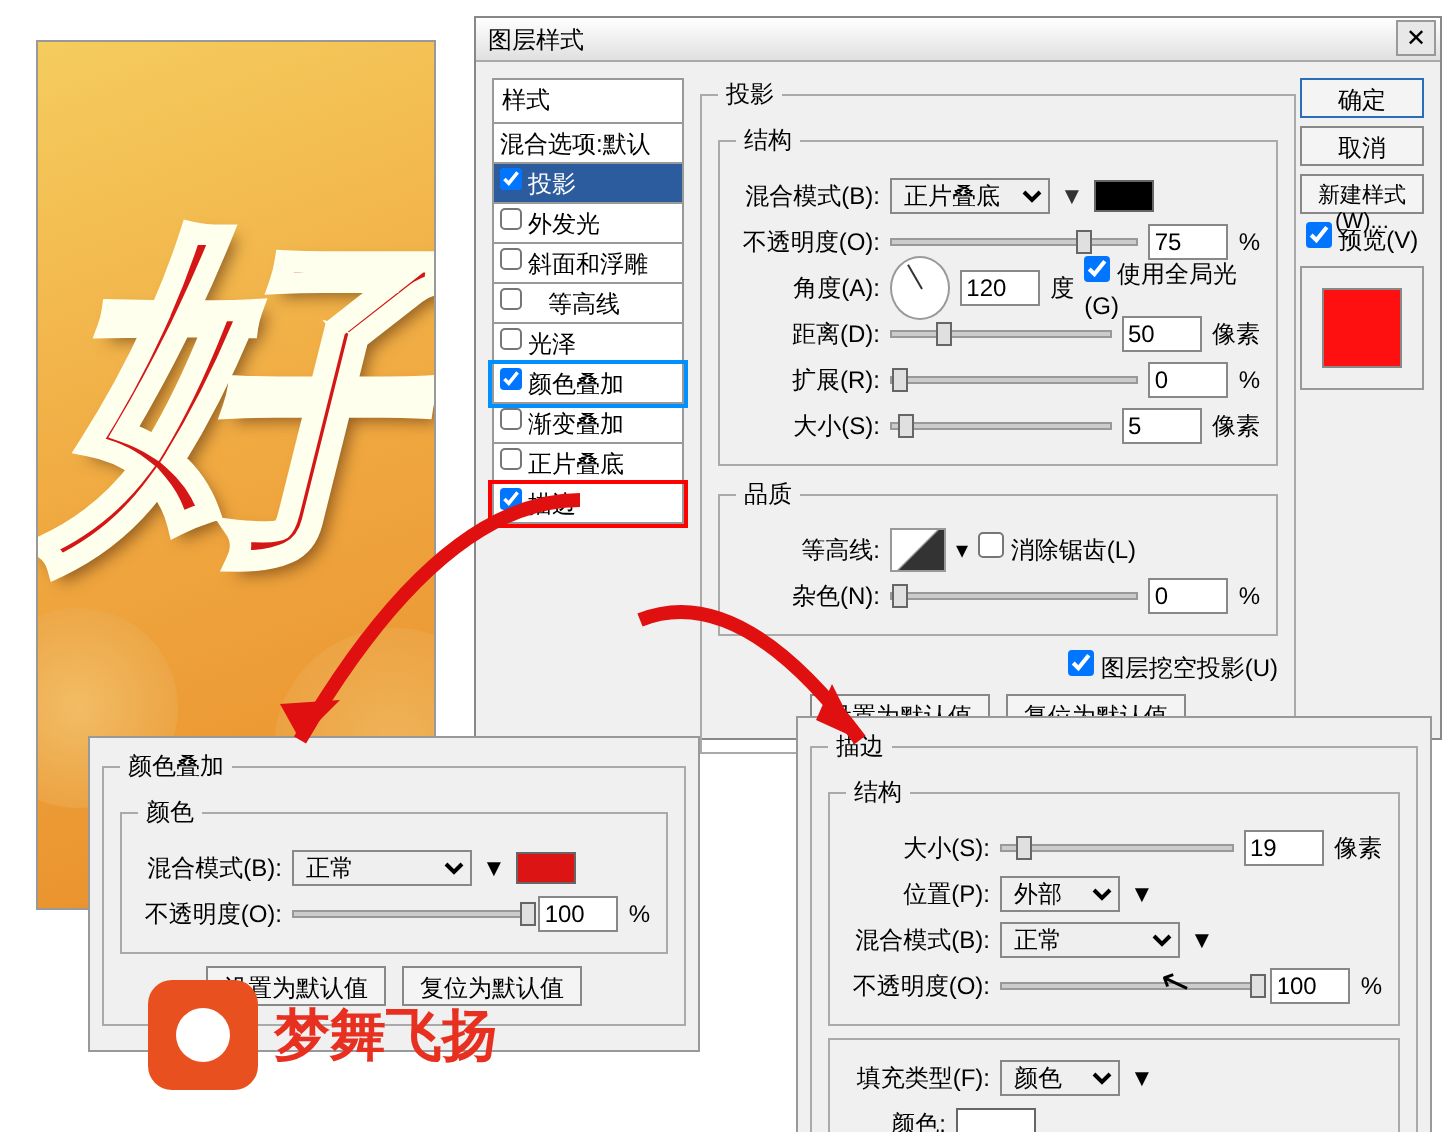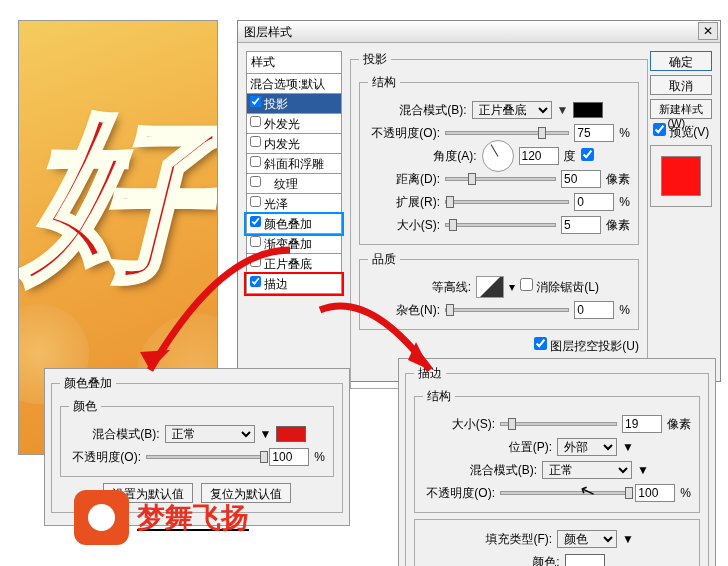--- a/index.html
+++ b/index.html
@@ -3,36 +3,36 @@
 <meta charset="utf-8">
 <style>
 * { box-sizing: border-box; margin: 0; padding: 0; font-family: "Microsoft YaHei", SimSun, sans-serif; font-size: 12px; }
 body { width: 728px; height: 566px; background: #fff; position: relative; overflow: hidden; }
 
 .preview-box { position: absolute; left: 18px; top: 20px; width: 200px; height: 435px; border: 1px solid #999; background: linear-gradient(160deg, #f5cc5e 0%, #f0a840 50%, #e88d2a 100%); overflow: hidden; }
 .big-char { position: absolute; left: 5px; top: 55px; font-size: 180px; font-family: "KaiTi", serif; font-weight: bold; font-style: italic; color: #d41616; text-shadow: 4px 4px 8px rgba(80,40,10,0.6); -webkit-text-stroke: 5px #ffe; letter-spacing: -10px; }
 .circle1 { position: absolute; left: -30px; bottom: 50px; width: 100px; height: 100px; background: radial-gradient(circle, #f5d082, #e89a3a); border-radius: 50%; opacity: 0.6; }
 .circle2 { position: absolute; right: -40px; bottom: 20px; width: 120px; height: 120px; background: radial-gradient(circle, #f5d082, #e89a3a); border-radius: 50%; opacity: 0.5; }
 
-.main-dialog { position: absolute; left: 237px; top: 20px; width: 484px; height: 362px; border: 1px solid #888; background: #f0f0f0; }
+.main-dialog { position: absolute; left: 237px; top: 8px; width: 484px; height: 362px; border: 1px solid #888; background: #f0f0f0; }
 .dlg-title { height: 22px; background: linear-gradient(#fff, #e0e0e0); border-bottom: 1px solid #aaa; padding: 3px 6px; position: relative; }
 .dlg-close { position: absolute; right: 2px; top: 1px; width: 20px; height: 18px; background: #e8e8e8; border: 1px solid #999; text-align: center; line-height: 16px; font-family: Arial; }
 
 .styles-panel { position: absolute; left: 8px; top: 30px; width: 96px; height: 322px; }
 .styles-header { border: 1px solid #999; background: #fff; padding: 2px 4px; text-align: left; }
 .style-row { border: 1px solid #999; border-top: none; background: #fff; padding: 2px 3px; display: flex; gap: 3px; height: 20px; }
 .style-row.sel { background: #2d5c9e; color: #fff; }
 .style-row input[type=checkbox] { width: 11px; height: 11px; }
 .hl-blue { outline: 2px solid #0090ff; }
 .hl-red { outline: 2px solid #ff0000; }
 
 .shadow-group { position: absolute; left: 112px; top: 30px; width: 298px; height: 322px; }
 fieldset { border: 1px solid #aaa; padding: 6px 8px; margin-bottom: 6px; }
 legend { padding: 0 4px; }
-.row { display: flex; align-items: center; margin: 3px 0; gap: 5px; height: 20px; justify-content: center; }
+.row { display: flex; align-items: center; margin: 3px 0; gap: 5px; height: 20px; }
 .lbl { min-width: 72px; text-align: right; }
 .lbl2 { min-width: 50px; text-align: right; }
 select, input[type=text] { border: 1px solid #888; height: 18px; font-size: 12px; padding: 0 2px; }
 input[type=text] { width: 40px; text-align: left; background: #fff; }
 .slider { flex: 1; height: 4px; background: #ccc; border: 1px solid #999; position: relative; }
 .slider-thumb { position: absolute; width: 8px; height: 12px; background: #e0e0e0; border: 1px solid #666; top: -5px; }
 .color-swatch { width: 30px; height: 16px; border: 1px solid #666; display: inline-block; }
 .angle-dial { width: 32px; height: 32px; border: 1px solid #999; border-radius: 50%; background: #fff; position: relative; display: inline-block; }
 .angle-hand { position: absolute; width: 14px; height: 1px; background: #333; top: 15px; left: 15px; transform: rotate(-120deg); transform-origin: left center; }
 .contour-swatch { width: 28px; height: 22px; border: 1px solid #999; background: linear-gradient(135deg, #fff 48%, #333 52%); display: inline-block; }
@@ -41,21 +41,21 @@
 .right-btns { position: absolute; right: 8px; top: 30px; width: 62px; }
 .right-btns .btn { width: 62px; margin-bottom: 4px; display: block; }
 .preview-sw { width: 40px; height: 40px; background: #ff1010; border: 1px solid #888; margin: 6px auto; }
 
 .overlay-dialog { position: absolute; left: 44px; top: 368px; width: 306px; border: 1px solid #999; background: #f0f0f0; padding: 6px; }
 .stroke-dialog { position: absolute; left: 398px; top: 358px; width: 318px; border: 1px solid #999; background: #f0f0f0; padding: 6px; }
 
 .arrow-red { position: absolute; pointer-events: none; }
 .arrow-red svg { overflow: visible; }
 
-.logo-area { position: absolute; left: 74px; top: 490px; display: flex; align-items: center; gap: 8px; text-decoration: underline; }
+.logo-area { position: absolute; left: 74px; top: 490px; display: flex; align-items: center; gap: 8px; }
 .logo-text { font-size: 28px; color: #e83020; font-weight: bold; font-family: KaiTi, serif; }
 .logo-url { font-size: 14px; color: #e83020; letter-spacing: 1px; }
 
 .cursor-icon { position: absolute; left: 580px; top: 480px; font-size: 18px; transform: rotate(-20deg); }
 </style>
 </head>
 <body>
 
 <div class="preview-box">
   <div class="circle1"></div>
@@ -78,29 +78,25 @@
         <div class="style-row sel">
           <input type="checkbox" checked="" style="">
           <span>投影</span>
         </div>
         <div class="style-row">
           <input type="checkbox" style="">
           <span>外发光</span>
         </div>
         <div class="style-row">
           <input type="checkbox" style="">
-          <span>内发光</span>
-        </div>
-        <div class="style-row">
-          <input type="checkbox" style="">
           <span>斜面和浮雕</span>
         </div>
         <div class="style-row">
           <input type="checkbox" style="">
-          <span style="padding-left: 10px;">纹理</span>
+          <span style="padding-left: 10px;">等高线</span>
         </div>
         <div class="style-row">
           <input type="checkbox" style="">
           <span>光泽</span>
         </div>
         <div class="style-row hl-blue">
           <input type="checkbox" checked="" style="">
           <span>颜色叠加</span>
         </div>
         <div class="style-row">
@@ -137,21 +133,21 @@
           <input type="text" value="75" style="">
           <span>%</span>
         </div>
         <div class="row">
           <span class="lbl">角度(A):</span>
           <span class="angle-dial">
               <span class="angle-hand"></span>
             </span>
           <input type="text" value="120" style="">
           <span>度</span>
-          <label><input type="checkbox" checked="" style=""> </label>
+          <label><input type="checkbox" checked="" style=""> <span>使用全局光(G)</span></label>
         </div>
         <div class="row">
           <span class="lbl">距离(D):</span>
           <div class="slider">
               <div class="slider-thumb" style="left:20%"></div>
             </div>
           <input type="text" value="50" style="">
           <span>像素</span>
         </div>
         <div class="row">

